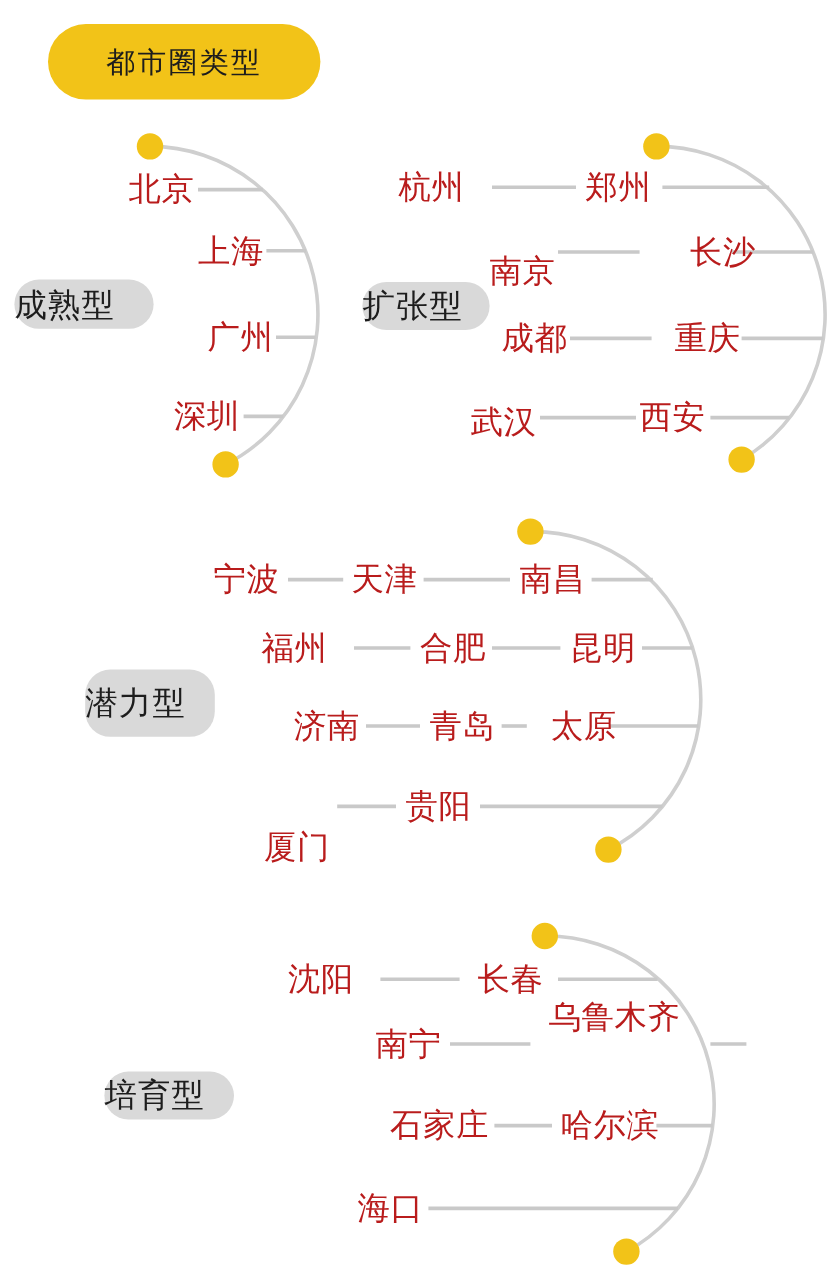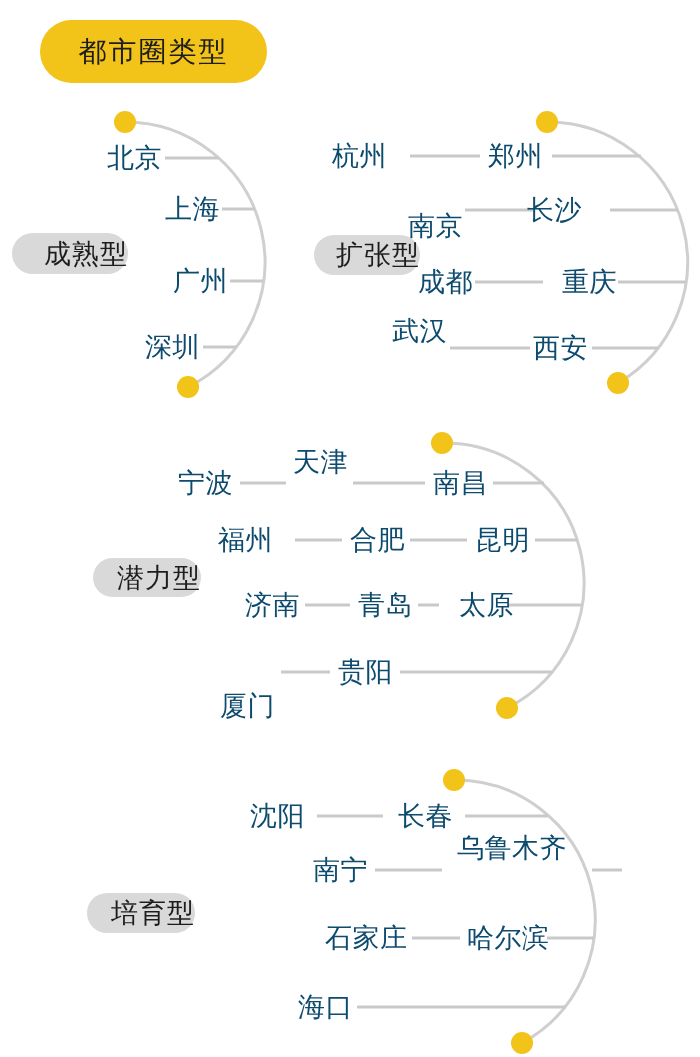--- a/index.html
+++ b/index.html
@@ -5,30 +5,30 @@
   html,body { margin:0; padding:0; background:#ffffff; }
   .canvas {
     position:relative; width:700px; height:1057px; background:#ffffff;
     overflow:hidden; font-family:"Liberation Sans", sans-serif; color:#1d1d1d;
   }
   svg.overlay { position:absolute; left:0; top:0; width:700px; height:1057px; }
   .title-pill {
     position:absolute; left:40px; top:20px; width:227px; height:63px;
     background:#F2C318; border-radius:32px;
     display:flex; align-items:center; justify-content:center;
-    font-size:28px; font-weight:500; letter-spacing:2px; color:#1d1d1d;
+    font-size:24px; font-weight:500; letter-spacing:2px; color:#1d1d1d;
   }
   .cat-pill {
     position:absolute; background:#d9d9d9; border-radius:21px;
-    display:flex; align-items:center; justify-content:flex-end;
+    display:flex; align-items:center; justify-content:flex-start;
     font-size:27px; letter-spacing:1px; color:#1d1d1d;
   }
   .city {
     position:absolute; font-size:27px; line-height:32px;
-    letter-spacing:0.5px; white-space:nowrap; color:#0c4a6e;
+    letter-spacing:0.5px; white-space:nowrap; color:#b91c1c;
   }
 </style>
 </head>
 <body>
 
 <div class="canvas">
 
   <svg class="overlay" viewBox="0 0 700 1057">
     <g stroke="#CFCFCF" stroke-width="3" fill="none">
       <path d="M125,122 A140,140 0 0 1 188,387"></path>
@@ -92,55 +92,55 @@
     <div class="cat-pill" style="left:12px;top:233px;width:116px;height:41px">
       <span>成熟型</span>
     </div>
     <div class="city" style="left:107px;top:142px">北京</div>
     <div class="city" style="left:165px;top:193px">上海</div>
     <div class="city" style="left:173px;top:265px">广州</div>
     <div class="city" style="left:145px;top:331px">深圳</div>
   </div>
 
   <div>
-    <div class="cat-pill" style="left:314px;top:235px;width:106px;height:40px">
+    <div class="cat-pill" style="left:302px;top:235px;width:106px;height:40px">
       <span>扩张型</span>
     </div>
     <div class="city" style="left:332px;top:140px">杭州</div>
     <div class="city" style="left:488px;top:140px">郑州</div>
     <div class="city" style="left:408px;top:210px">南京</div>
-    <div class="city" style="left:527px;top:194px">长沙</div>
+    <div class="city" style="left:575px;top:194px">长沙</div>
     <div class="city" style="left:418px;top:266px">成都</div>
     <div class="city" style="left:562px;top:266px">重庆</div>
-    <div class="city" style="left:392px;top:315px">武汉</div>
+    <div class="city" style="left:392px;top:336px">武汉</div>
     <div class="city" style="left:533px;top:332px">西安</div>
   </div>
 
   <div>
-    <div class="cat-pill" style="left:93px;top:558px;width:108px;height:39px">
+    <div class="cat-pill" style="left:71px;top:558px;width:108px;height:56px">
       <span>潜力型</span>
     </div>
     <div class="city" style="left:178px;top:467px">宁波</div>
-    <div class="city" style="left:293px;top:446px">天津</div>
+    <div class="city" style="left:293px;top:467px">天津</div>
     <div class="city" style="left:433px;top:467px">南昌</div>
     <div class="city" style="left:218px;top:524px">福州</div>
     <div class="city" style="left:350px;top:524px">合肥</div>
     <div class="city" style="left:475px;top:524px">昆明</div>
     <div class="city" style="left:245px;top:589px">济南</div>
     <div class="city" style="left:358px;top:589px">青岛</div>
     <div class="city" style="left:459px;top:589px">太原</div>
     <div class="city" style="left:220px;top:690px">厦门</div>
     <div class="city" style="left:338px;top:656px">贵阳</div>
   </div>
 
   <div>
     <div class="cat-pill" style="left:87px;top:893px;width:108px;height:40px">
       <span>培育型</span>
     </div>
-    <div class="city" style="left:250px;top:800px">沈阳</div>
+    <div class="city" style="left:240px;top:800px">沈阳</div>
     <div class="city" style="left:398px;top:800px">长春</div>
     <div class="city" style="left:313px;top:854px">南宁</div>
     <div class="city" style="left:457px;top:832px">乌鲁木齐</div>
     <div class="city" style="left:325px;top:922px">石家庄</div>
     <div class="city" style="left:467px;top:922px">哈尔滨</div>
     <div class="city" style="left:298px;top:991px">海口</div>
   </div>
 
 </div>
 

